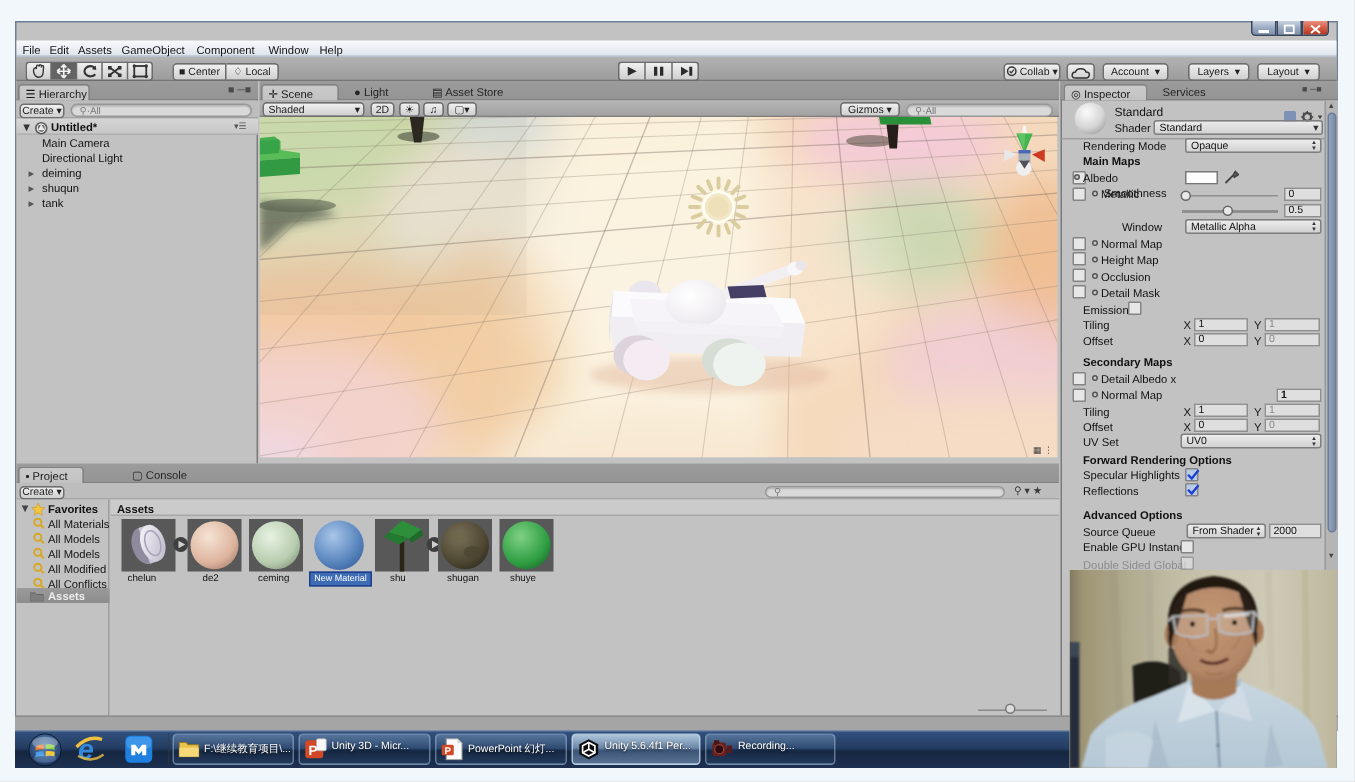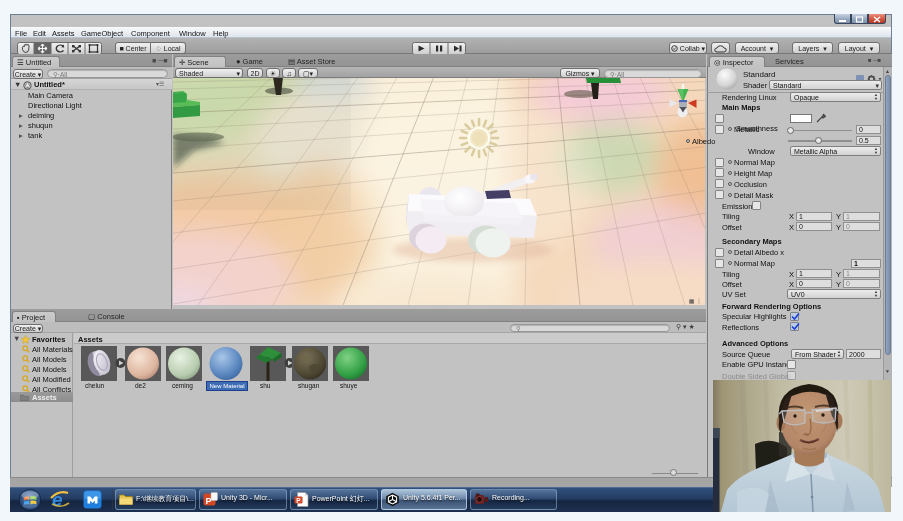--- a/index.html
+++ b/index.html
@@ -120,21 +120,21 @@
       </svg> Collab ▾</div>
 <div class="ubtn" style="left:711px;top:42px;width:19px;height:12px;"><svg width="13" height="8" viewBox="0 0 13 8" style="margin-top:2px">
         <path d="M3 7 Q0.5 7 0.8 4.8 Q1 3 3 3 Q3.5 0.8 6.5 0.8 Q9.5 0.8 10 3 Q12.5 3 12.2 5 Q12 7 10 7 Z" fill="none" stroke="#333" stroke-width="1"></path>
       </svg></div>
 <div class="ubtn" style="left:735px;top:42px;width:44px;height:12px;line-height:11px;">Account&nbsp;&nbsp;▾</div>
 <div class="ubtn" style="left:792px;top:42px;width:41px;height:12px;line-height:11px;">Layers&nbsp;&nbsp;▾</div>
 <div class="ubtn" style="left:838px;top:42px;width:42px;height:12px;line-height:11px;">Layout&nbsp;&nbsp;▾</div>
 
 <div class="abs panel" id="hier" style="left:11px;top:54px;width:161px;height:255px;border-right:1px solid #7c7c7c;"></div>
 <div class="tabbar abs" style="left:11px;top:54px;width:161px;height:13px;"></div>
-<div class="tab" style="left:12px;top:56px;width:48px;position:absolute;">☰ Untitled</div>
+<div class="tab" style="left:12px;top:56px;width:48px;position:absolute;">☰ Hierarchy</div>
 <div class="abs" style="left:152px;top:57px;font-size:7px;color:#4a4a4a;">■ ─■</div>
 <div class="abs" style="left:11px;top:67px;width:161px;height:12px;background:#bdbdbd;border-bottom:1px solid #a2a2a2;"></div>
 <div class="ubtn" style="left:13px;top:68.5px;width:30px;height:10px;line-height:9px;">Create ▾</div>
 <div class="srch" style="left:47px;top:68.5px;width:121px;height:9px;line-height:9px;padding-left:5px;">⚲·All</div>
 <div class="abs" style="left:11px;top:79px;width:161px;height:11px;background:linear-gradient(#d6d6d6,#c7c7c7);border-bottom:1px solid #b0b0b0;"></div>
 <div class="row" style="left:14px;top:80px;color:#333;">▼</div>
 <svg class="abs" style="left:23px;top:80.5px" width="9" height="9" viewBox="0 0 10 10">
       <circle cx="5" cy="5" r="4.6" fill="#5a5a5a"></circle>
       <circle cx="5" cy="5" r="3" fill="none" stroke="#eee" stroke-width="0.9"></circle>
       <path d="M5 2 L7.6 6.4 L2.4 6.4 Z" fill="#eee"></path>
@@ -146,21 +146,21 @@
 <div class="row" style="left:19px;top:111px;color:#555;">▸</div>
     <div class="row" style="left:28px;top:111px;">deiming</div>
 <div class="row" style="left:19px;top:121px;color:#555;">▸</div>
     <div class="row" style="left:28px;top:121px;">shuqun</div>
 <div class="row" style="left:19px;top:131px;color:#555;">▸</div>
     <div class="row" style="left:28px;top:131px;">tank</div>
 
 <div class="abs" id="scenepanel" style="left:173px;top:54px;width:533px;height:255px;background:#c2c2c2;"></div>
 <div class="tabbar abs" style="left:173px;top:54px;width:533px;height:13px;"></div>
 <div class="tab" style="left:174px;top:56px;width:52px;">✛ Scene</div>
-<div class="tabtext" style="left:236px;top:57px;">● Game</div>
+<div class="tabtext" style="left:236px;top:57px;">● Light</div>
 <div class="tabtext" style="left:288px;top:57px;">▤ Asset Store</div>
 <div class="abs" style="left:173px;top:67px;width:533px;height:11px;background:linear-gradient(#b5b5b5,#a2a2a2);border-bottom:1px solid #7e7e7e;"></div>
 <div class="ubtn" style="left:175px;top:68px;width:68px;height:10px;line-height:9px;text-align:left;padding-left:3px;">Shaded<span style="float:right;margin-right:2px;">▾</span></div>
 <div class="ubtn" style="left:247px;top:68px;width:16px;height:10px;line-height:9px;">2D</div>
 <div class="ubtn" style="left:266px;top:68px;width:14px;height:10px;line-height:9px;">☀</div>
 <div class="ubtn" style="left:282px;top:68px;width:14px;height:10px;line-height:9px;">♫</div>
 <div class="ubtn" style="left:298px;top:68px;width:20px;height:10px;line-height:9px;">▢▾</div>
 <div class="ubtn" style="left:560px;top:68px;width:40px;height:10px;line-height:9px;">Gizmos ▾</div>
 <div class="srch" style="left:604px;top:68.5px;width:98px;height:9px;line-height:9px;padding-left:5px;">⚲·All</div>
 
@@ -322,25 +322,25 @@
 <div class="abs" style="left:856px;top:70px;"><svg width="26" height="10" viewBox="0 0 26 10">
         <rect x="0" y="1" width="8" height="8" rx="1" fill="#7d92b5"></rect>
         <circle cx="15.5" cy="5" r="2.6" fill="none" stroke="#4a4a4a" stroke-width="1.6"></circle>
         <path d="M15.5 1 v1.6 M15.5 7.4 v1.6 M11.5 5 h1.6 M17.9 5 h1.6 M12.7 2.2 l1.1 1.1 M17.2 6.7 l1.1 1.1 M18.3 2.2 l-1.1 1.1 M13.8 6.7 l-1.1 1.1" stroke="#4a4a4a" stroke-width="1"></path>
         <path d="M22.5 4 l3 0 -1.5 2.5 z" fill="#444"></path>
       </svg></div>
 <div class="row" style="left:743px;top:81px;">Shader</div>
 <div class="dd" style="left:769px;top:80px;width:113px;height:10px;line-height:9px;">Standard<span class="ar">▾</span></div>
 <div class="abs" style="left:707px;top:92px;width:185px;height:1px;background:#9d9d9d;"></div>
 
-<div class="row" style="left:722px;top:92.5px;">Rendering Linux</div>
+<div class="row" style="left:722px;top:92.5px;">Rendering Mode</div>
 <div class="dd" style="left:790px;top:92px;width:91px;height:10px;line-height:9px;">Opaque<span class="ar" style="font-size:4px;line-height:4px;">▲<br>▼</span></div>
 <div class="row bold" style="left:722px;top:103px;">Main Maps</div>
 <div class="cb" style="left:715px;top:113.5px;"></div>
-<div class="row" style="left:686px;top:114px;margin-top:23px;"><span class="mapdot"></span>Albedo</div>
+<div class="row" style="left:716px;top:114px;"><span class="mapdot"></span>Albedo</div>
 <div class="abs" style="left:790px;top:114px;width:22px;height:9px;background:#fdfdfd;border:1px solid #777;"></div>
 <svg class="abs" style="left:816px;top:113px;" width="10" height="10" viewBox="0 0 10 10">
       <path d="M1 9 l5 -5 M6 4 l1.6 -2.6 2 2 -2.6 1.6 z" stroke="#444" stroke-width="1.2" fill="#666"></path>
     </svg>
 <div class="cb" style="left:715px;top:124.5px;"></div>
 <div class="row" style="left:728px;top:125px;"><span class="mapdot"></span>Metallic</div>
 <div class="abs" style="left:788px;top:129.5px;width:64px;height:1.6px;background:#8f8f8f;"></div>
 <div class="abs" style="left:787px;top:126.5px;width:7px;height:7px;border-radius:50%;background:#e8e8e8;border:1px solid #666;"></div>
 <div class="tf" style="left:856px;top:125px;width:25px;height:9px;line-height:8px;">0</div>
 <div class="row" style="left:736px;top:124px;">Smoothness</div>

